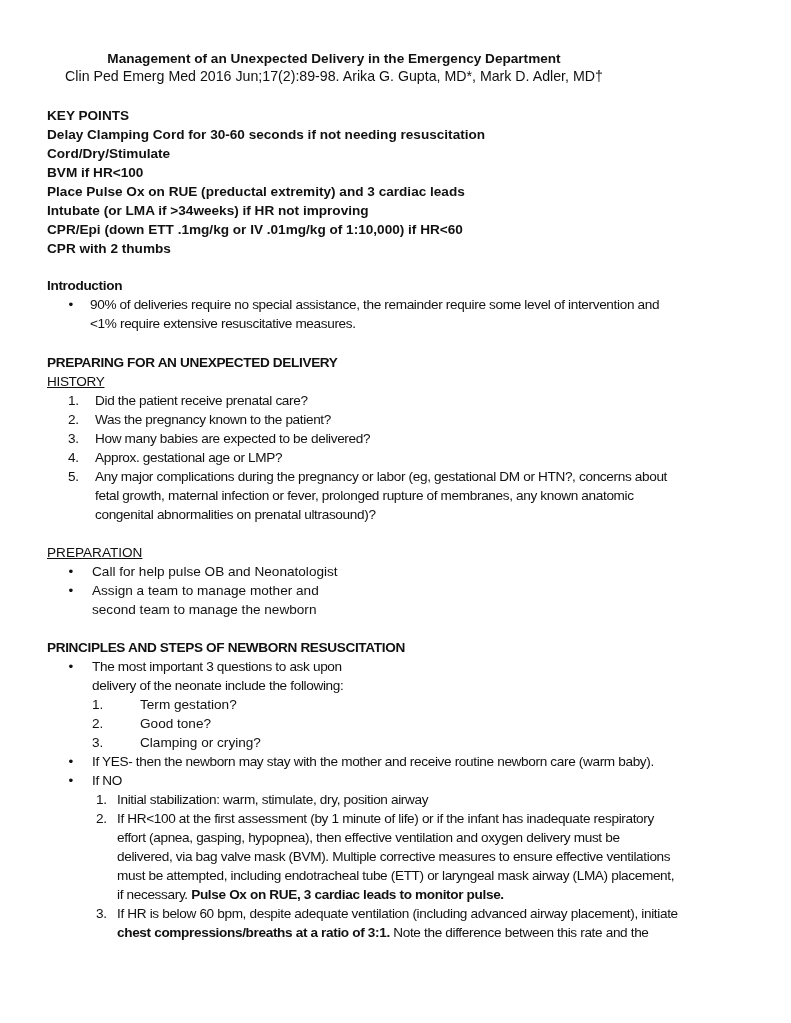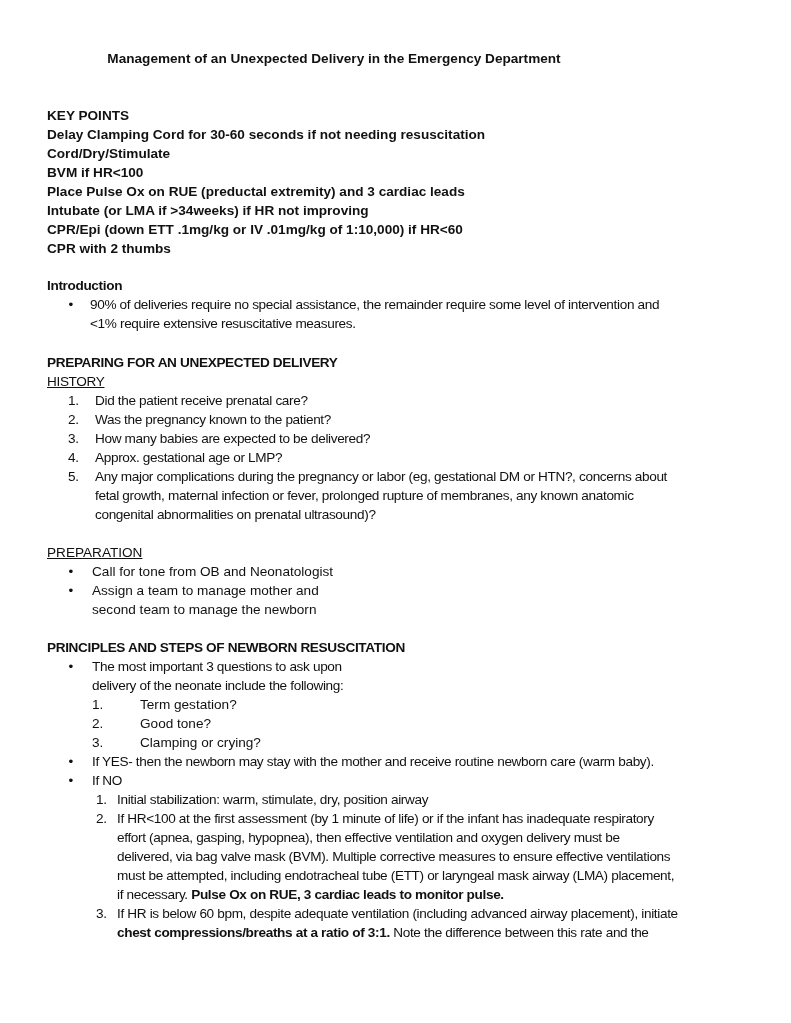--- a/index.html
+++ b/index.html
@@ -15,20 +15,21 @@
     .u { text-decoration: underline; }
     .bullet { position: absolute; width: 10px; text-align: center; }
     .cond { letter-spacing: -0.35px; }
   </style>
 </head>
 <body>
 
 <div class="page">
 
   <div class="line bold center" style="top:49px;">Management of an Unexpected Delivery in the Emergency Department</div>
+  <div class="line center" style="top:67px; font-size:14.2px;">Clin Ped Emerg Med 2016 Jun;17(2):89-98. Arika G. Gupta, MD*, Mark D. Adler, MD†</div>
 
   <div>
     <div class="line bold" style="top:106px;">KEY POINTS</div>
     <div class="line bold" style="top:125px;">Delay Clamping Cord for 30-60 seconds if not needing resuscitation</div>
     <div class="line bold" style="top:144px;">Cord/Dry/Stimulate</div>
     <div class="line bold" style="top:163px;">BVM if HR&lt;100</div>
     <div class="line bold" style="top:182px;">Place Pulse Ox on RUE (preductal extremity) and 3 cardiac leads</div>
     <div class="line bold" style="top:201px;">Intubate (or LMA if &gt;34weeks) if HR not improving</div>
     <div class="line bold" style="top:220px;">CPR/Epi (down ETT .1mg/kg or IV .01mg/kg of 1:10,000) if HR&lt;60</div>
     <div class="line bold" style="top:239px;">CPR with 2 thumbs</div>
@@ -53,21 +54,21 @@
     <div class="line cond" style="top:429px; left:95px;">How many babies are expected to be delivered?</div>
     <div class="line cond" style="top:448px; left:68px;">4.</div>
     <div class="line cond" style="top:448px; left:95px;">Approx. gestational age or LMP?</div>
     <div class="line cond" style="top:467px; left:68px;">5.</div>
     <div class="line cond" style="top:467px; left:95px;">Any major complications during the pregnancy or labor (eg, gestational DM or HTN?, concerns about</div>
     <div class="line cond" style="top:486px; left:95px;">fetal growth, maternal infection or fever, prolonged rupture of membranes, any known anatomic</div>
     <div class="line cond" style="top:505px; left:95px;">congenital abnormalities on prenatal ultrasound)?</div>
 
     <div class="line u" style="top:543px;">PREPARATION</div>
     <span class="bullet" style="left:66px; top:562px; line-height:19px;">•</span>
-    <div class="line" style="top:562px; left:92px;">Call for tone from OB and Neonatologist</div>
+    <div class="line" style="top:562px; left:92px;">Call for help pulse OB and Neonatologist</div>
     <span class="bullet" style="left:66px; top:581px; line-height:19px;">•</span>
     <div class="line" style="top:581px; left:92px;">Assign a team to manage mother and</div>
     <div class="line" style="top:600px; left:92px;">second team to manage the newborn</div>
   </div>
 
   <div>
     <div class="line bold cond" style="top:638px;">PRINCIPLES AND STEPS OF NEWBORN RESUSCITATION</div>
 
     <span class="bullet" style="left:66px; top:657px; line-height:19px;">•</span>
     <div class="line cond" style="top:657px; left:92px;">The most important 3 questions to ask upon</div>

